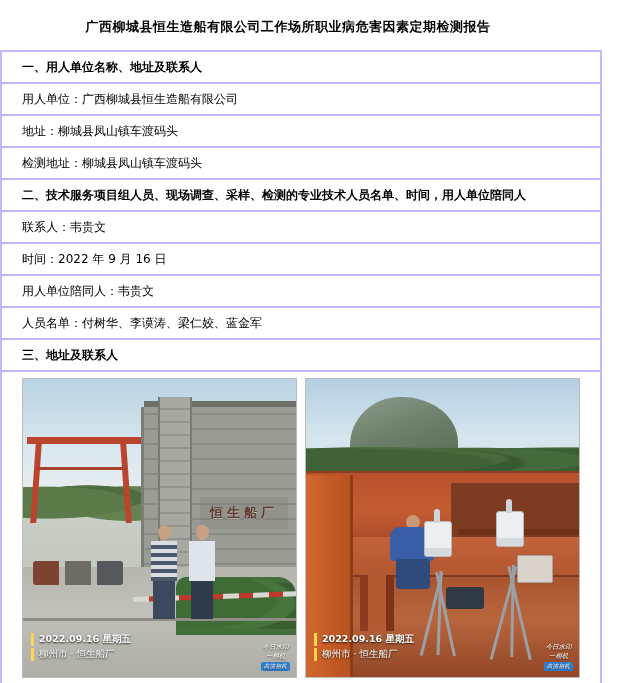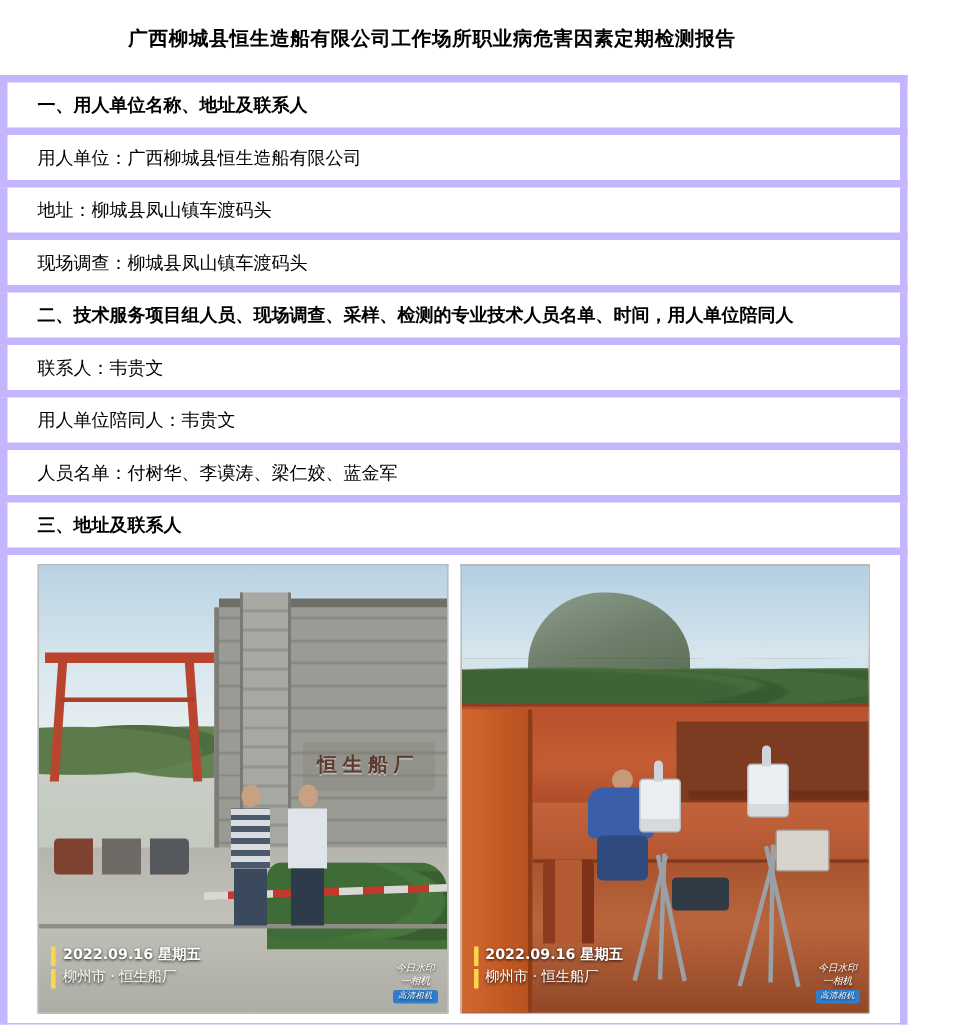--- a/index.html
+++ b/index.html
@@ -29,21 +29,21 @@
     padding: 18px 0 14px 0;
     line-height: 1.4;
   }
   table.main {
     width: 600px;
     margin: 0 auto;
     border-collapse: collapse;
     table-layout: fixed;
   }
   table.main td {
-    border: 5px solid #c4b5fd;
+    border: 2px solid #c4b5fd;
     padding: 6px 20px;
     font-size: 12px;
     line-height: 1.5;
     vertical-align: middle;
   }
   td.section {
     font-weight: bold;
     font-size: 12.5px;
     padding: 6px 10px;
   }
@@ -323,30 +323,35 @@
           <span class="field-label">用人单位：</span><span class="field-value">广西柳城县恒生造船有限公司</span>
         </td>
       </tr>
       <tr>
         <td class="field">
           <span class="field-label">地址：</span><span class="field-value">柳城县凤山镇车渡码头</span>
         </td>
       </tr>
       <tr>
         <td class="field">
-          <span class="field-label">现场调查：</span><span class="field-value">柳城县凤山镇车渡码头</span>
+          <span class="field-label">检测地址：</span><span class="field-value">柳城县凤山镇车渡码头</span>
         </td>
       </tr>
       <tr>
         <td class="section">二、技术服务项目组人员、现场调查、采样、检测的专业技术人员名单、时间，用人单位陪同人</td>
       </tr>
 
       <tr>
         <td class="field">
           <span class="field-label">联系人：</span><span class="field-value">韦贵文</span>
+        </td>
+      </tr>
+      <tr>
+        <td class="field">
+          <span class="field-label">时间：</span><span class="field-value">2022 年 9 月 16 日</span>
         </td>
       </tr>
       <tr>
         <td class="field">
           <span class="field-label">用人单位陪同人：</span><span class="field-value">韦贵文</span>
         </td>
       </tr>
       <tr>
         <td class="field">
           <span class="field-label">人员名单：</span><span class="field-value">付树华、李谟涛、梁仁姣、蓝金军</span>

